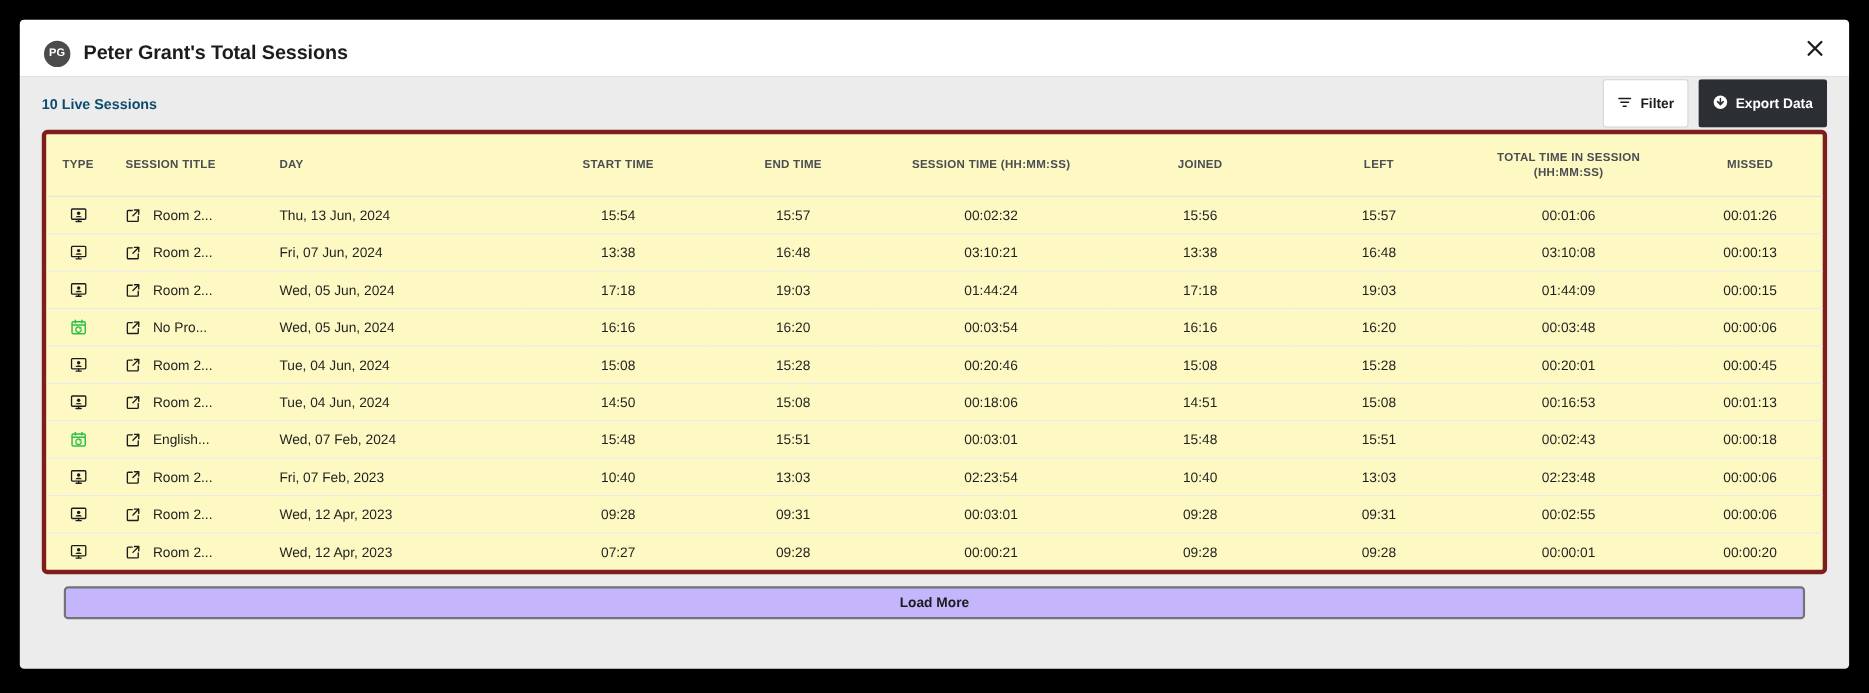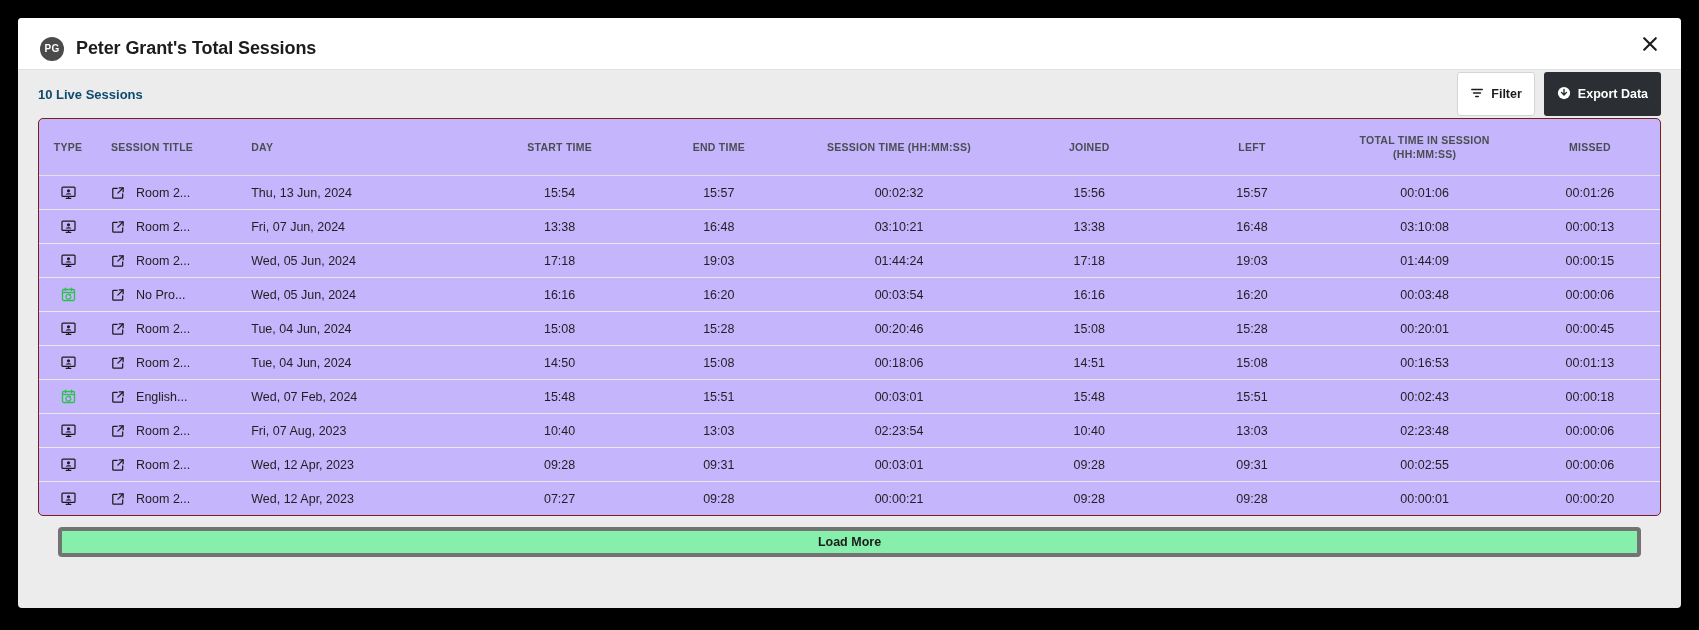--- a/index.html
+++ b/index.html
@@ -134,22 +134,22 @@
   }
   
   .table-wrap {
     flex: 1 1 auto;
     padding: 0 20px;
     display: flex;
     flex-direction: column;
     min-height: 0;
   }
   .table-card {
-    background: #c4b5fd;
-    border: 1px solid #7f1d1d;
+    background: #fef9c3;
+    border: 4px solid #7f1d1d;
     border-radius: 5px;
     overflow: hidden;
   }
   table {
     width: 100%;
     border-collapse: collapse;
     table-layout: fixed;
   }
   thead th {
     font-size: 10.5px;
@@ -194,22 +194,22 @@
     overflow: hidden;
     text-overflow: ellipsis;
     white-space: nowrap;
   }
   .type-icon, .link-icon { display: flex; align-items: center; justify-content: center; }
   .link-icon { cursor: pointer; flex: 0 0 auto; }
   
   .load-more {
     margin: 11px 20px 0 20px;
     height: 30px;
-    background: #86efac;
-    border: 4px solid #737373;
+    background: #c4b5fd;
+    border: 2px solid #737373;
     border-radius: 4px;
     display: flex;
     align-items: center;
     justify-content: center;
     font-size: 12.5px;
     font-weight: bold;
     color: #1c1c1c;
     cursor: pointer;
   }
   .footer-space { height: 16px; }
@@ -523,21 +523,21 @@
                     <span class="link-icon">
                       <svg width="14" height="14" viewBox="0 0 18 18">
                         <path d="M8 3 H3.3 A1 1 0 0 0 2.3 4 V14.7 A1 1 0 0 0 3.3 15.7 H14 A1 1 0 0 0 15 14.7 V10" fill="none" stroke="#1c1c1c" stroke-width="1.6" stroke-linecap="round"></path>
                         <path d="M10.6 2.4 H15.6 V7.4" fill="none" stroke="#1c1c1c" stroke-width="1.6" stroke-linecap="round" stroke-linejoin="round"></path>
                         <path d="M15.4 2.6 L8.8 9.2" stroke="#1c1c1c" stroke-width="1.6" stroke-linecap="round"></path>
                       </svg>
                     </span>
                     <span class="title-text">Room 2...</span>
                   </div>
                 </td>
-                <td class="c-day">Fri, 07 Aug, 2023</td>
+                <td class="c-day">Fri, 07 Feb, 2023</td>
                 <td class="c-start">10:40</td>
                 <td class="c-end">13:03</td>
                 <td class="c-session">02:23:54</td>
                 <td class="c-joined">10:40</td>
                 <td class="c-left">13:03</td>
                 <td class="c-total">02:23:48</td>
                 <td class="c-missed">00:00:06</td>
               </tr>
               <tr>
                 <td class="c-type">

